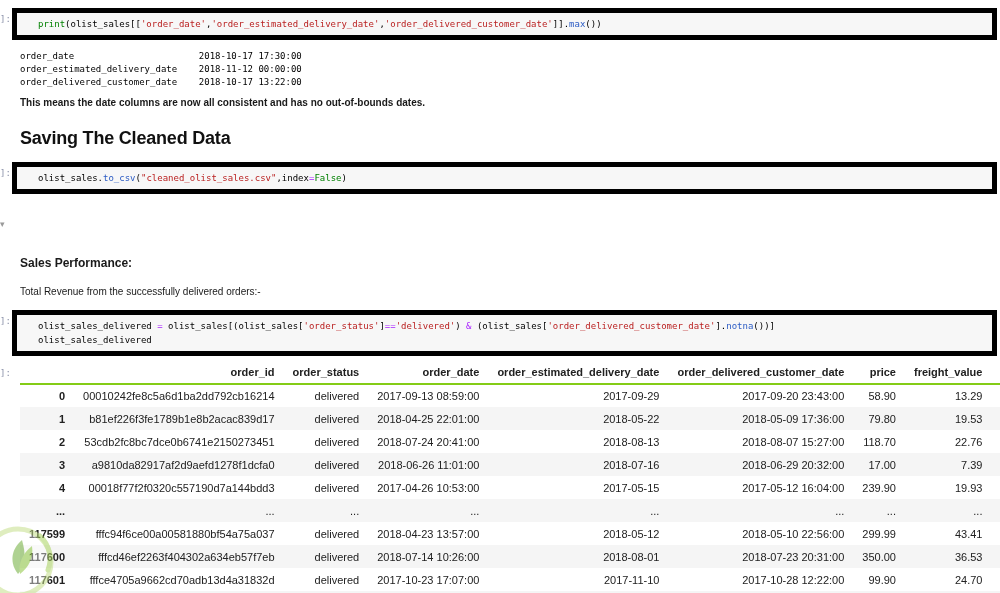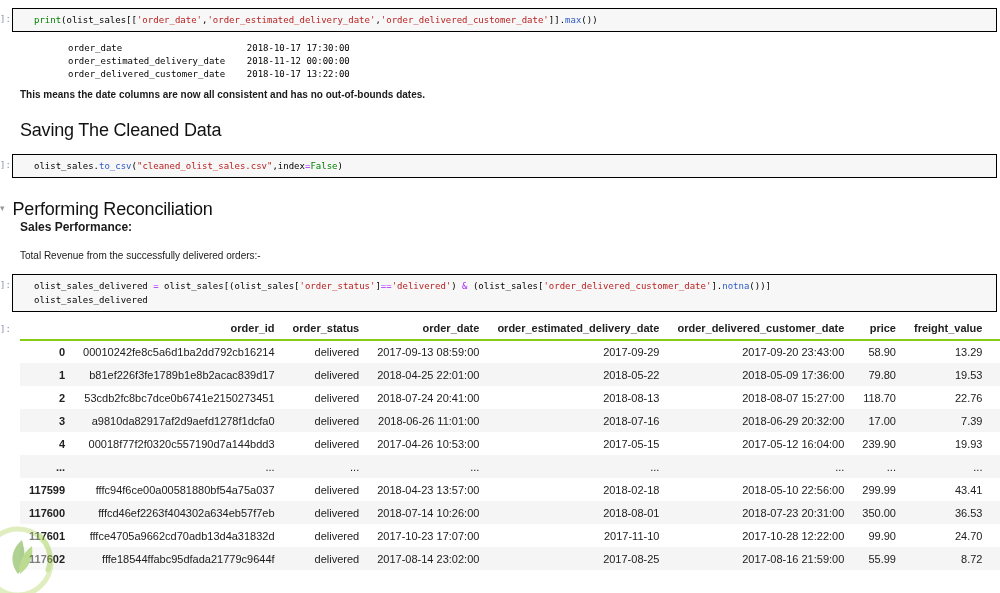--- a/index.html
+++ b/index.html
@@ -6,49 +6,49 @@
   html, body { width: 1000px; height: 593px; overflow: hidden; background: #ffffff; }
   body { font-family: "Liberation Sans", "DejaVu Sans", sans-serif; color: #1a1a1a; position: relative; }
 
   .nb { position: relative; width: 1000px; }
 
   .cell-row { display: flex; align-items: flex-start; }
   .gutter { width: 12px; flex: 0 0 12px; overflow: hidden; text-align: left;
             font-family: "DejaVu Sans Mono", monospace; font-size: 9px; line-height: 13px;
             color: #8a90a8; padding-top: 5px; white-space: nowrap; }
 
-  .code-box { flex: 1; margin-right: 3px; background: #f7f7f7; border: 1px solid #000000;
+  .code-box { flex: 1; margin-right: 3px; background: #f7f7f7; border: 5px solid #000000;
               padding: 4px 8px 4px 21px; }
   .code-line { font-family: "DejaVu Sans Mono", monospace; font-size: 9px; line-height: 14px;
                white-space: pre; color: #000; }
   .tok-plain    { color: #000000; }
   .tok-builtin  { color: #008000; }
   .tok-keyword  { color: #008000; font-weight: normal; }
   .tok-string   { color: #ba2121; }
   .tok-property { color: #2b5bc4; }
   .tok-operator { color: #aa22ff; }
 
   .plain-output { margin-left: 20px; margin-top: 10px;
                   font-family: "DejaVu Sans Mono", monospace; font-size: 9px; line-height: 13px;
                   color: #000; }
-  .plain-output div { white-space: pre; margin-left: 48px; }
+  .plain-output div { white-space: pre; }
 
   .md-para  { margin-left: 20px; font-size: 10px; }
   .md-bold  { font-weight: 600; }
-  .md-h2    { margin-left: 0; font-size: 18px; font-weight: 400; letter-spacing: -0.2px; color: #111; }
+  .md-h2    { margin-left: 0; font-size: 18px; font-weight: 700; letter-spacing: -0.2px; color: #111; }
   .h2-row   { display: flex; align-items: flex-start; }
   .h2-row .md-h2 { margin-left: 8px; }
   .collapse-caret { font-size: 9px; color: #9a9a9a; line-height: 18px; cursor: pointer; }
 
   .mt8  { margin-top: 8px; }
   .mt13 { margin-top: 13px; }
   .mt20 { margin-top: 20px; }
   .mt21 { margin-top: 21px; }
   .mt16b{ margin-top: 16px; }
-  .mt24 { }
+  .mt24 { margin-top: 23px; }
   .mt6  { margin-top: 6px; }
 
   
   .df-wrap { flex: 1; margin-left: 8px; }
   table.df { border-collapse: collapse; table-layout: fixed; font-size: 11px; color: #212121; }
   table.df th { font-weight: bold; text-align: right; padding: 4px 9px 5px 9px;
                 border-bottom: 2px solid #84cc16; white-space: nowrap; overflow: hidden; }
   table.df td { text-align: right; padding: 5px 9px; white-space: nowrap; overflow: hidden;
                 height: 23px; }
   table.df tbody th { border-bottom: none; padding: 5px 9px; }
@@ -82,21 +82,20 @@
 
   <div class="cell-row mt13">
     <div class="gutter">]:</div>
     <div class="code-box">
       <div class="code-line"><span class="tok-plain">olist_sales.</span><span class="tok-property">to_csv</span><span class="tok-plain">(</span><span class="tok-string">"cleaned_olist_sales.csv"</span><span class="tok-plain">,index</span><span class="tok-operator">=</span><span class="tok-keyword">False</span><span class="tok-plain">)</span></div>
     </div>
   </div>
 
   <div class="h2-row mt21">
     <span class="collapse-caret">▾</span>
-    <div class="md-h2">Performing Reconciliation</div>
   </div>
 
   <div class="md-para md-bold mt24" style="font-size:12px;">Sales Performance:</div>
   <div class="md-para mt16b">Total Revenue from the successfully delivered orders:-</div>
 
   <div class="cell-row mt13">
     <div class="gutter">]:</div>
     <div class="code-box">
       <div class="code-line"><span class="tok-plain">olist_sales_delivered </span><span class="tok-operator">=</span><span class="tok-plain"> olist_sales[(olist_sales[</span><span class="tok-string">'order_status'</span><span class="tok-plain">]</span><span class="tok-operator">==</span><span class="tok-string">'delivered'</span><span class="tok-plain">) </span><span class="tok-operator">&amp;</span><span class="tok-plain"> (olist_sales[</span><span class="tok-string">'order_delivered_customer_date'</span><span class="tok-plain">].</span><span class="tok-property">notna</span><span class="tok-plain">())]</span></div>
       <div class="code-line"><span class="tok-plain">olist_sales_delivered</span></div>
@@ -196,21 +195,21 @@
               <td>...</td>
               <td>...</td>
               <td>...</td>
               <td>...</td>
             </tr>
             <tr>
               <th>117599</th>
               <td>fffc94f6ce00a00581880bf54a75a037</td>
               <td>delivered</td>
               <td>2018-04-23 13:57:00</td>
-              <td>2018-02-18</td>
+              <td>2018-05-12</td>
               <td>2018-05-10 22:56:00</td>
               <td>299.99</td>
               <td>43.41</td>
               <td>boleto</td>
             </tr>
             <tr>
               <th>117600</th>
               <td>fffcd46ef2263f404302a634eb57f7eb</td>
               <td>delivered</td>
               <td>2018-07-14 10:26:00</td>

